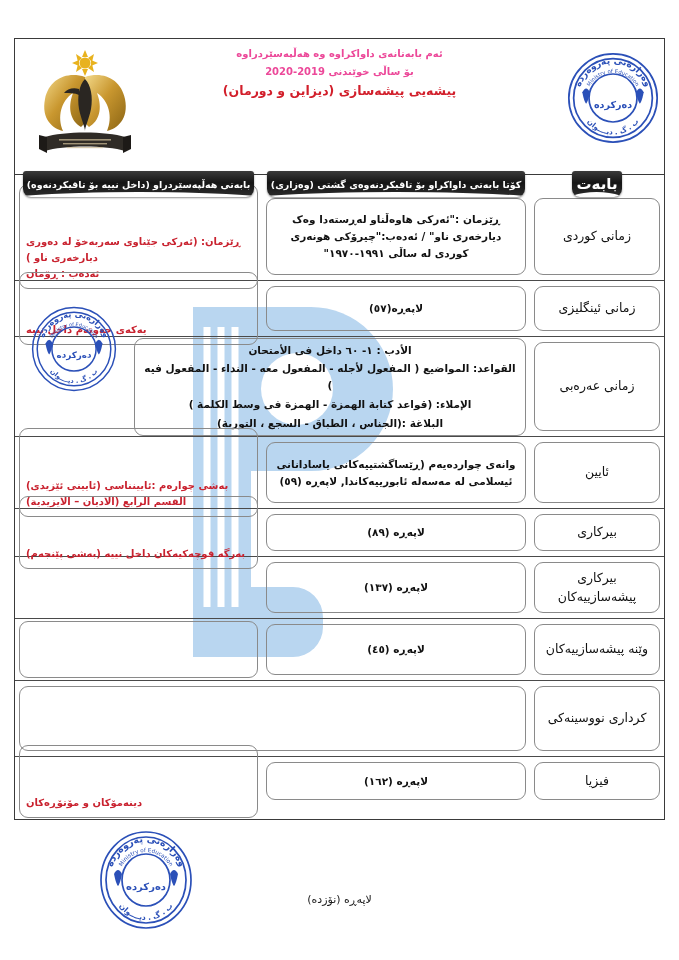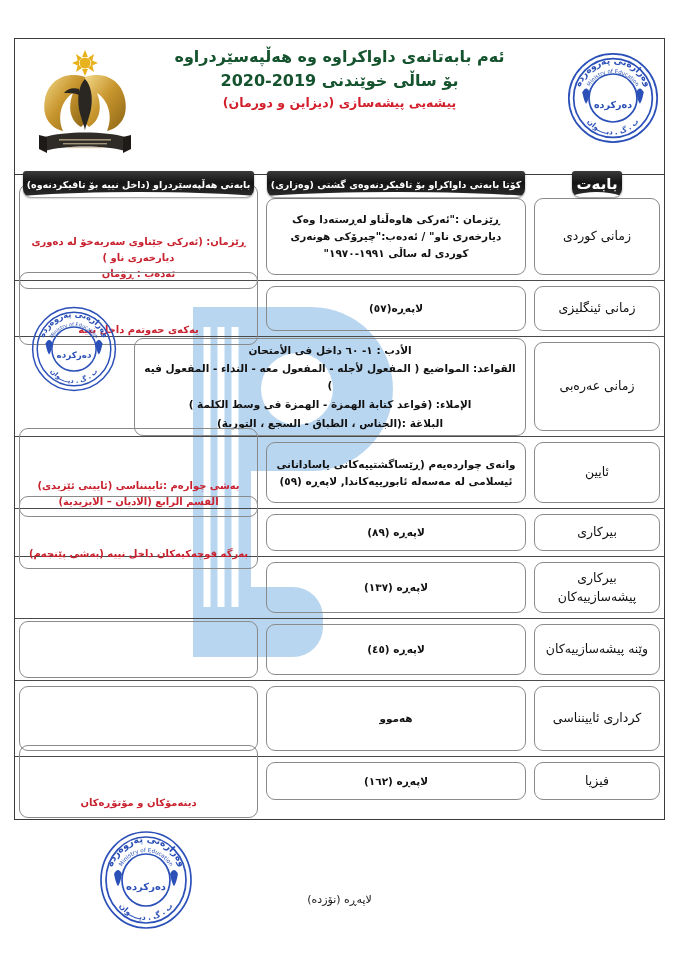--- a/index.html
+++ b/index.html
@@ -56,23 +56,23 @@
   }
   #header-titles {
     position: absolute;
     left: 0;
     right: 0;
     top: 6px;
     text-align: center;
     direction: rtl;
   }
   .htitle {
-    font-size: 16px;
+    font-size: 10px;
     font-weight: bold;
-    color: #14532d;
+    color: #ec4899;
     line-height: 1.0;
     padding: 4px 0;
     letter-spacing: 0;
   }
   .htitle.red {
     color: #d21f2b;
     font-size: 12.5px;
   }
   .htitle.year { direction: rtl; }
 
@@ -178,21 +178,21 @@
     color: #111;
     line-height: 1.6;
     font-weight: bold;
   }
   .req-txt.ar { font-size: 10.5px; direction: rtl; }
   .exc-txt {
     font-size: 10px;
     color: #c9222f;
     line-height: 1.6;
     font-weight: bold;
-    text-align: center;
+    text-align: left;
     width: 100%;
     margin-top: 43px;
   }
   .ar-block { text-align: center; width: 100%; }
   .ar-block div { padding: 1px 0; }
 
   
   .r-kurdish  { height: 88px; }
   .r-english  { height: 56px; }
   .r-arabic   { height: 100px; }
@@ -437,26 +437,21 @@
       <div class="cell c-excluded">
         <div class="box">
             <span class="exc-txt"></span>
           </div>
       </div>
     </div>
 
     <div class="row r-writing">
       <div class="cell c-subject">
         <div class="box">
-            <span class="subject-txt">کرداری ئایینناسی</span>
-          </div>
-      </div>
-      <div class="cell c-required">
-        <div class="box">
-            <span class="req-txt">هەموو</span>
+            <span class="subject-txt">کرداری نووسینەکی</span>
           </div>
       </div>
       <div class="cell c-excluded">
         <div class="box">
             <span class="exc-txt"></span>
           </div>
       </div>
     </div>
 
     <div class="row r-physics">

